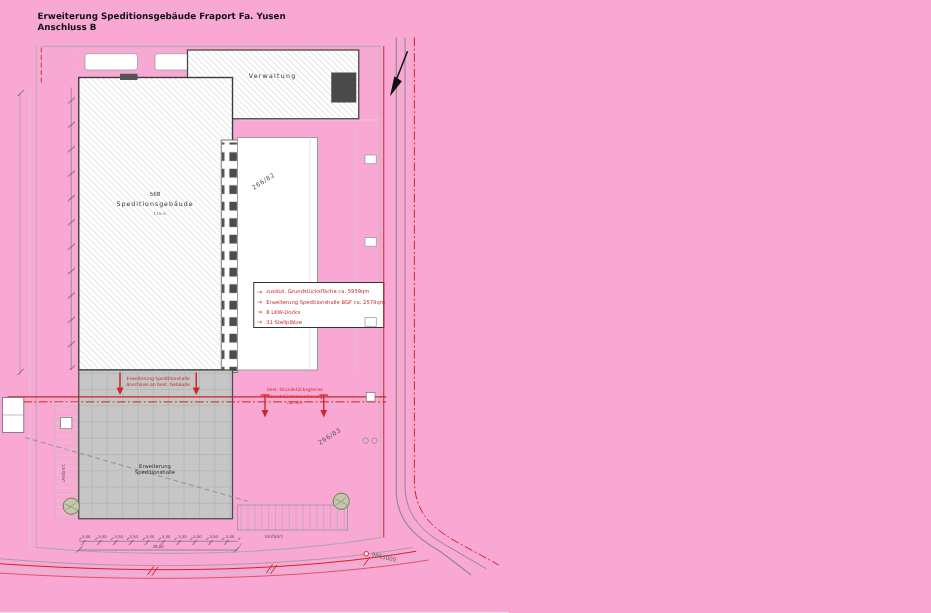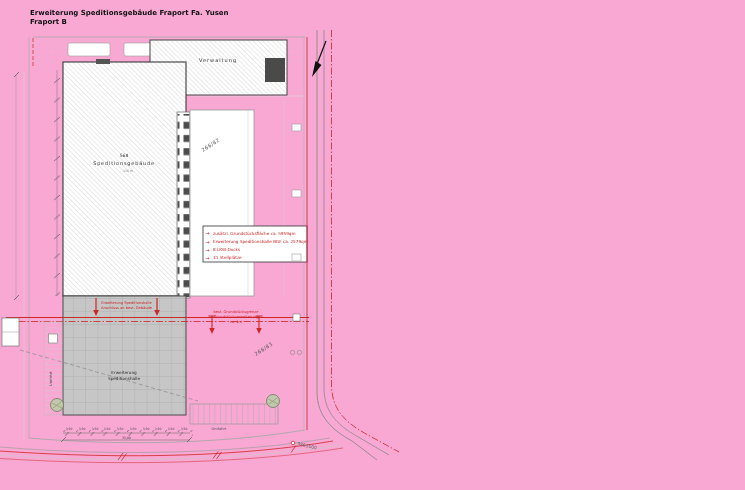--- a/index.html
+++ b/index.html
@@ -10,21 +10,21 @@
   .title-block .l1{font-size:7px;font-weight:bold;line-height:9px;}
   .title-block .l2{font-size:7px;font-weight:bold;line-height:9px;}
 </style>
 </head>
 <body>
 
 <div class="canvas">
 
   <div class="title-block">
     <div class="l1">Erweiterung Speditionsgebäude Fraport Fa. Yusen</div>
-    <div class="l2">Fraport B</div>
+    <div class="l2">Anschluss B</div>
   </div>
 
   <svg width="745" height="490" viewBox="0 0 745 490">
     <defs>
       <pattern id="hatch" width="3.4" height="3.4" patternUnits="userSpaceOnUse" patternTransform="rotate(-45)">
         <rect width="3.4" height="3.4" fill="#ffffff"></rect>
         <line x1="0" y1="0" x2="0" y2="3.4" stroke="#c4c4c4" stroke-width="0.7"></line>
       </pattern>
       <pattern id="dots" width="6" height="6" patternUnits="userSpaceOnUse">
         <circle cx="1.2" cy="1.2" r="0.55" fill="#bdbdbd"></circle>

